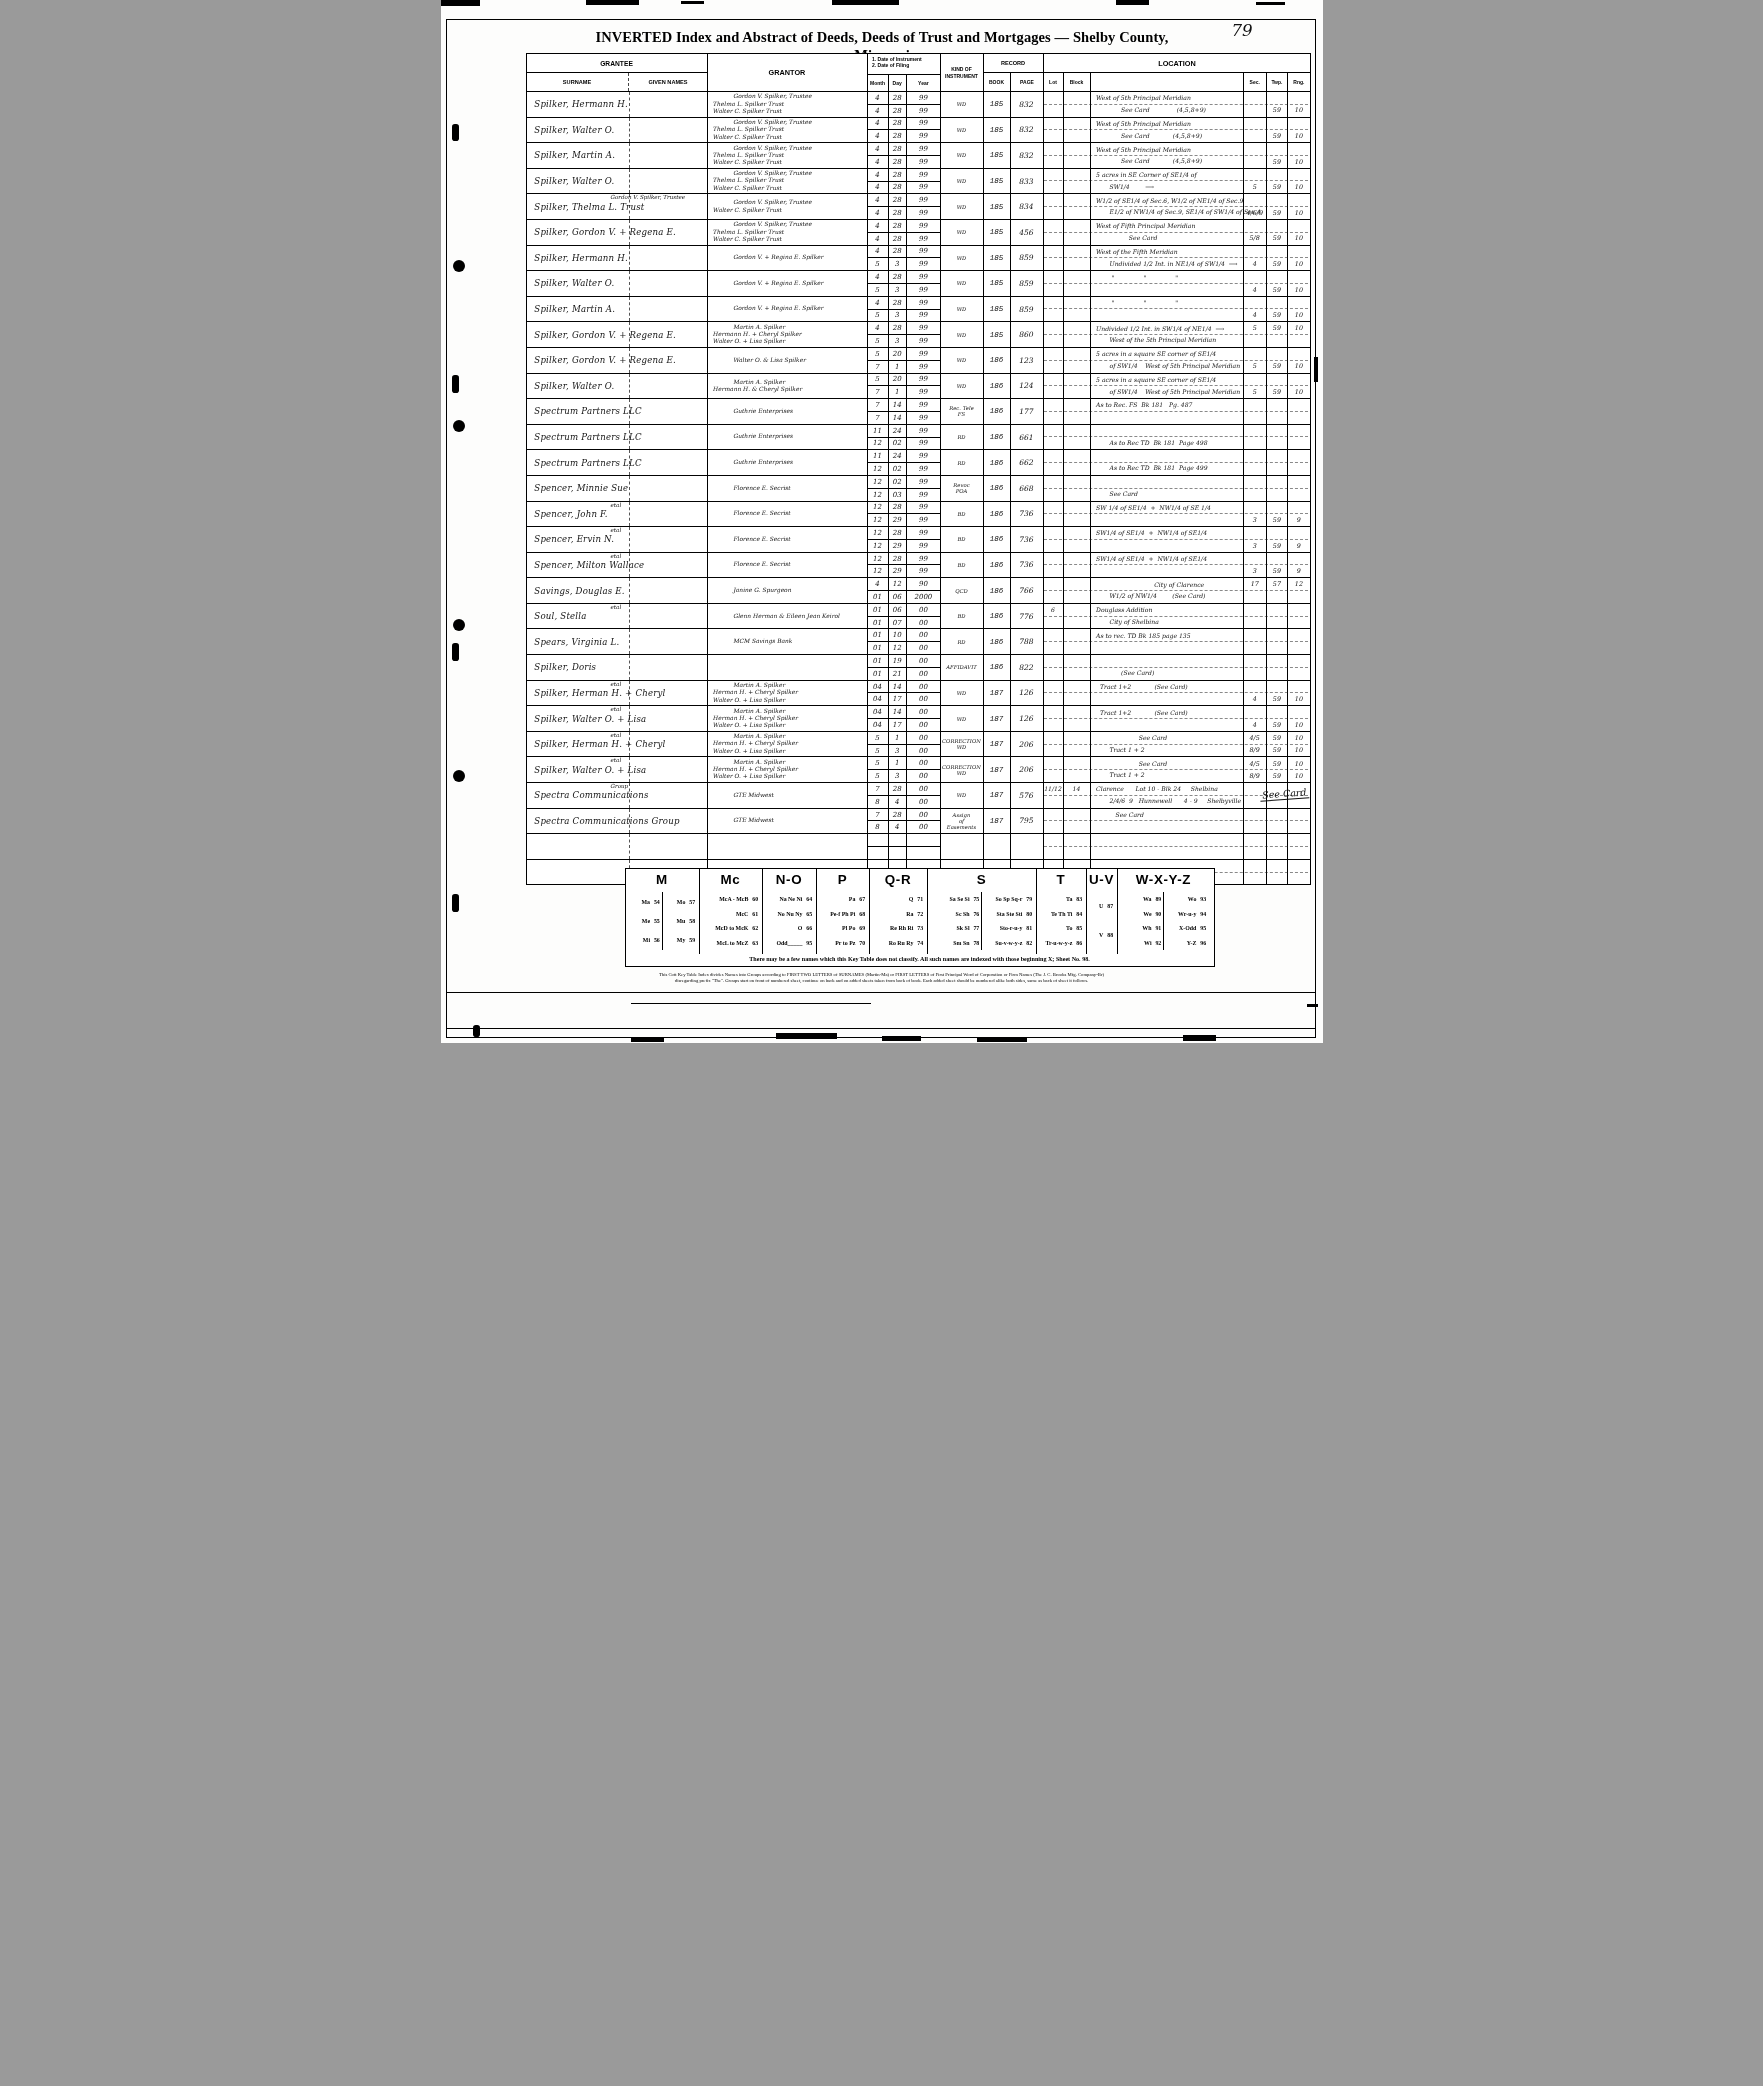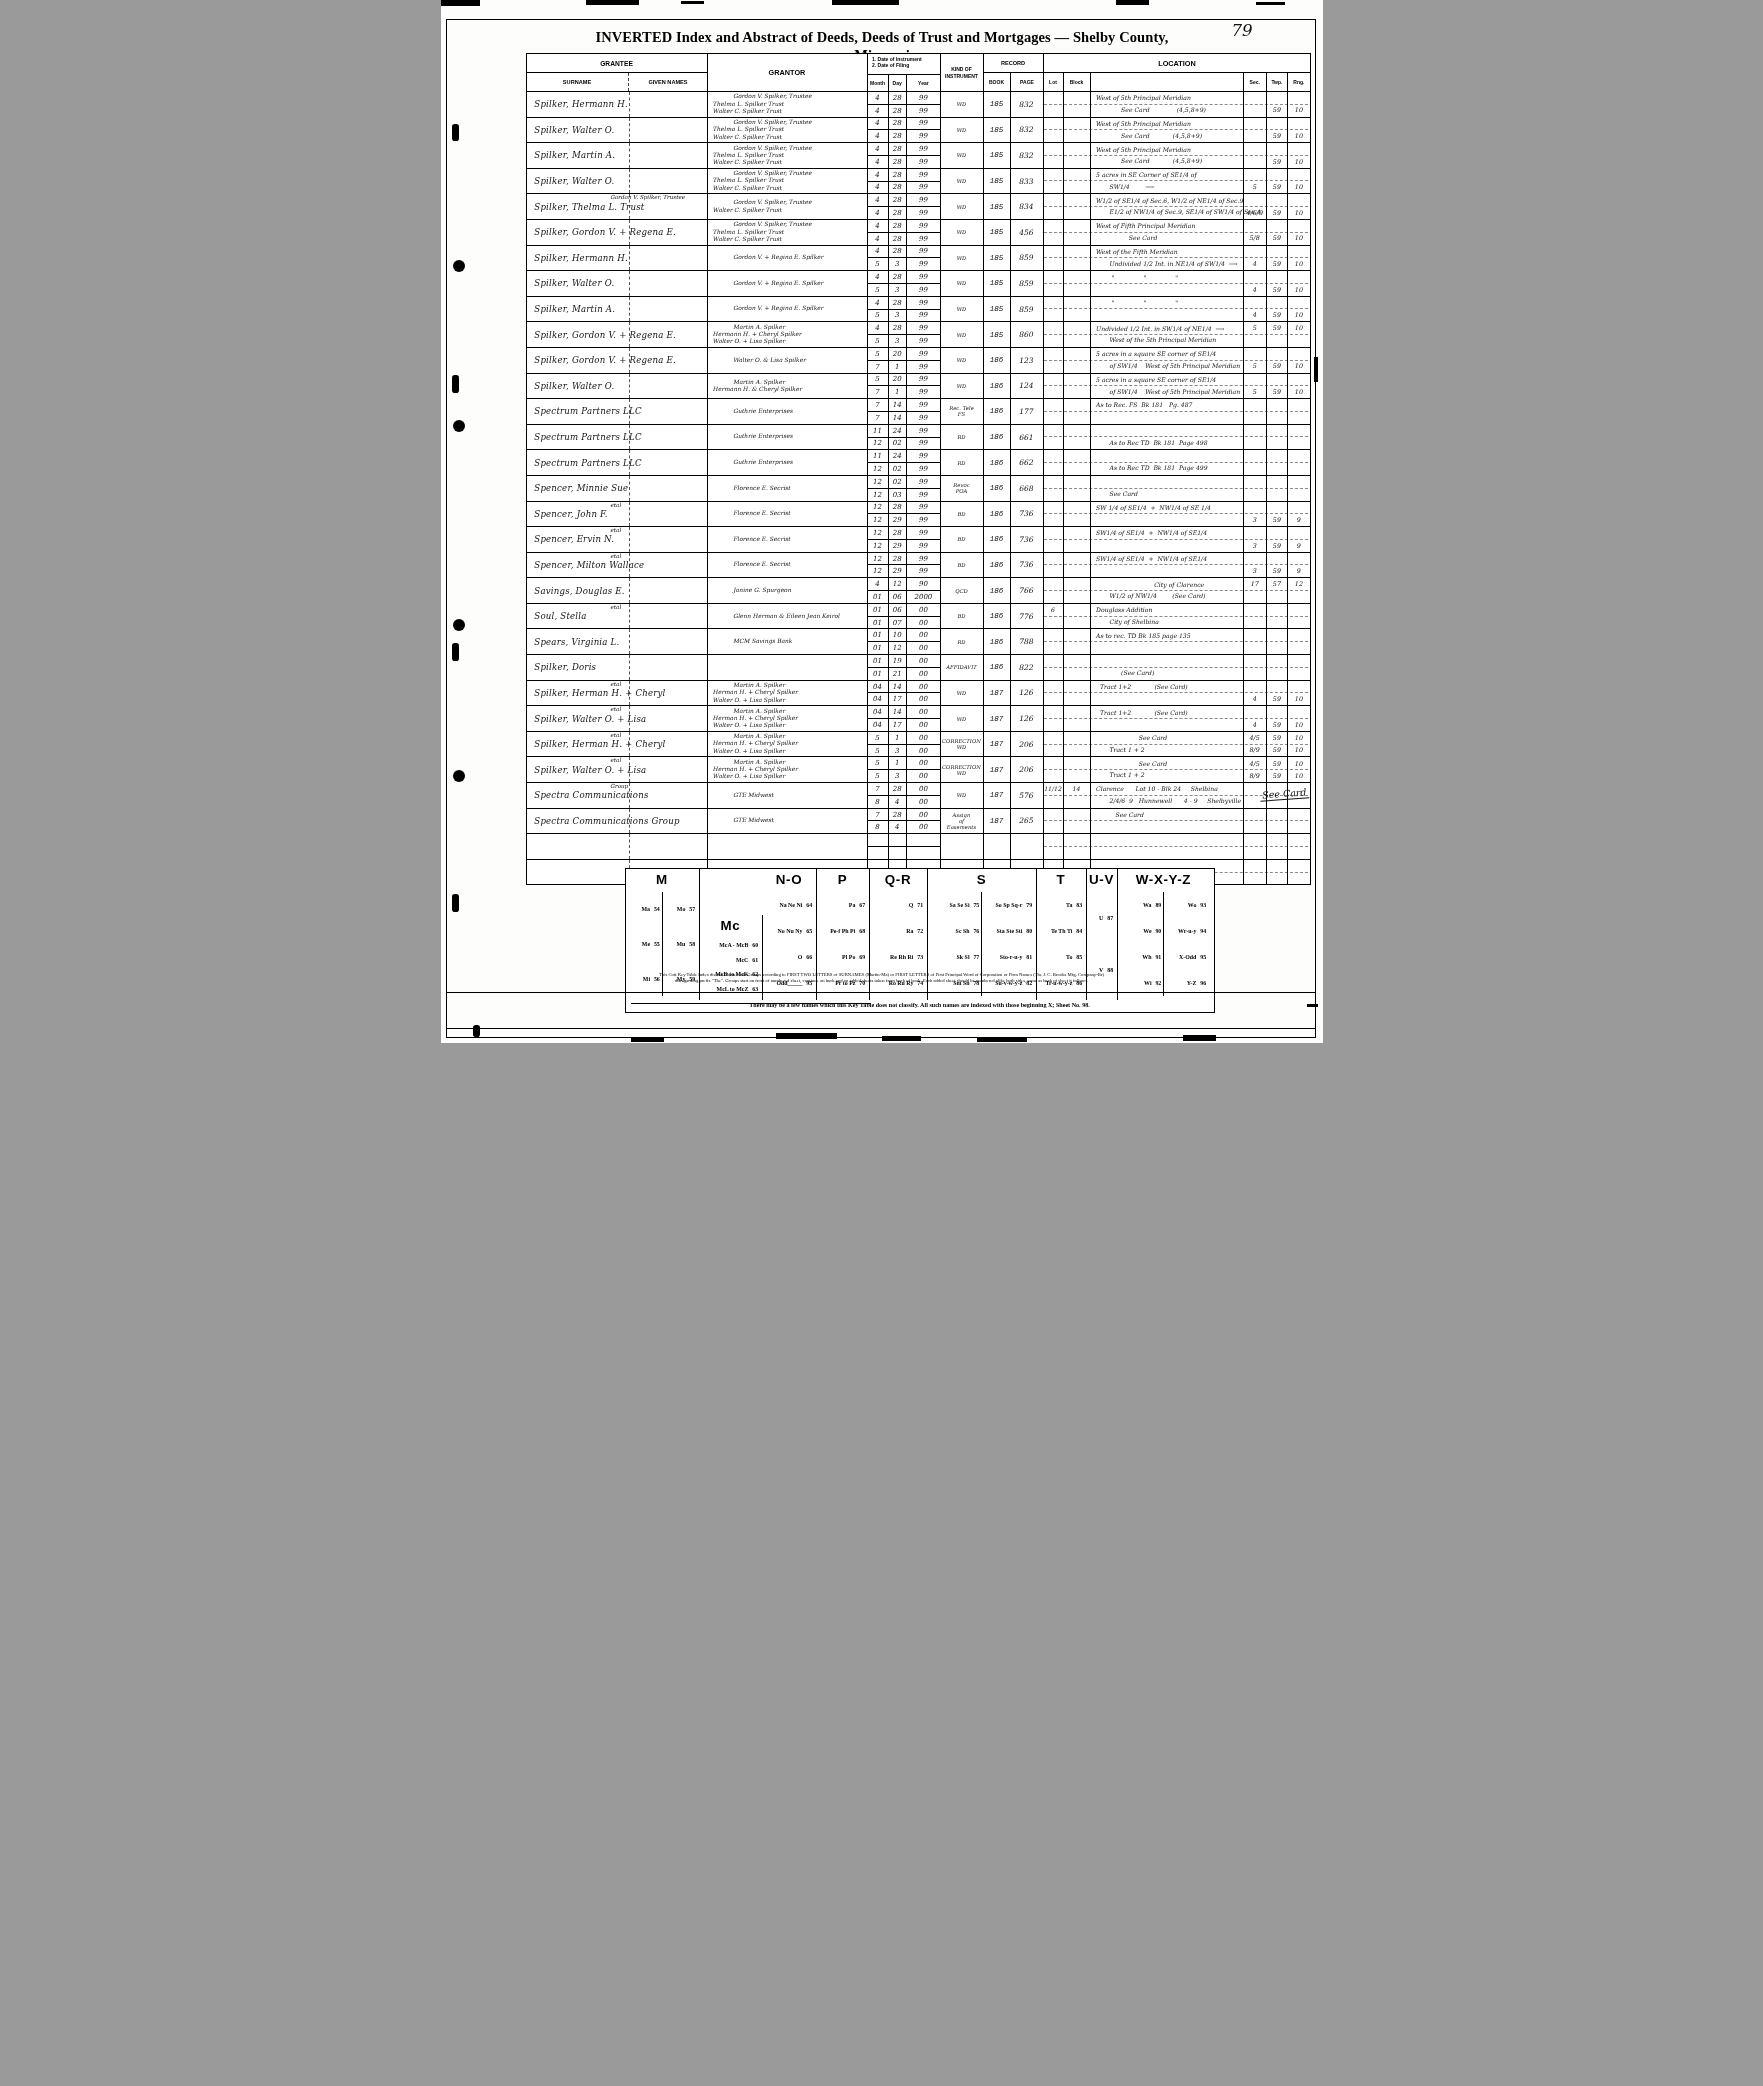--- a/index.html
+++ b/index.html
@@ -1525,21 +1525,21 @@
               <span class="hw">4</span>
               <span class="hw">00</span>
         </div>
       </div>
       <div class="cell ckind">
         <span class="k hw">Assign</span>
             <span class="k hw">of</span>
             <span class="k hw">Easements</span>
       </div>
       <div class="cell cbook hw">187</div>
-      <div class="cell cpage hw">265</div>
+      <div class="cell cpage hw">795</div>
       <div class="cell clot hw"></div>
       <div class="cell cblock hw"></div>
       <div class="cell cloc">
         <div class="l1 hw">          See Card</div>
         <div class="l2 hw"></div>
 
       </div>
       <div class="cell cstr">
         <span class="sv hw"></span>
             <span class="sv hw"></span>
@@ -1680,21 +1680,21 @@
                 <span>Mu</span>
                 <span>58</span>
               </div>
               <div class="kitem">
                 <span>My</span>
                 <span>59</span>
               </div>
             </div>
           </div>
         </div>
-        <div class="kgroup" style="width: 63px; margin-top: 46px;">
+        <div class="kgroup" style="width: 63px;">
           <div class="kletter">Mc</div>
           <div class="kcols">
             <div class="kcol">
               <div class="kitem">
                 <span>McA - McB</span>
                 <span>60</span>
               </div>
               <div class="kitem">
                 <span>McC</span>
                 <span>61</span>

